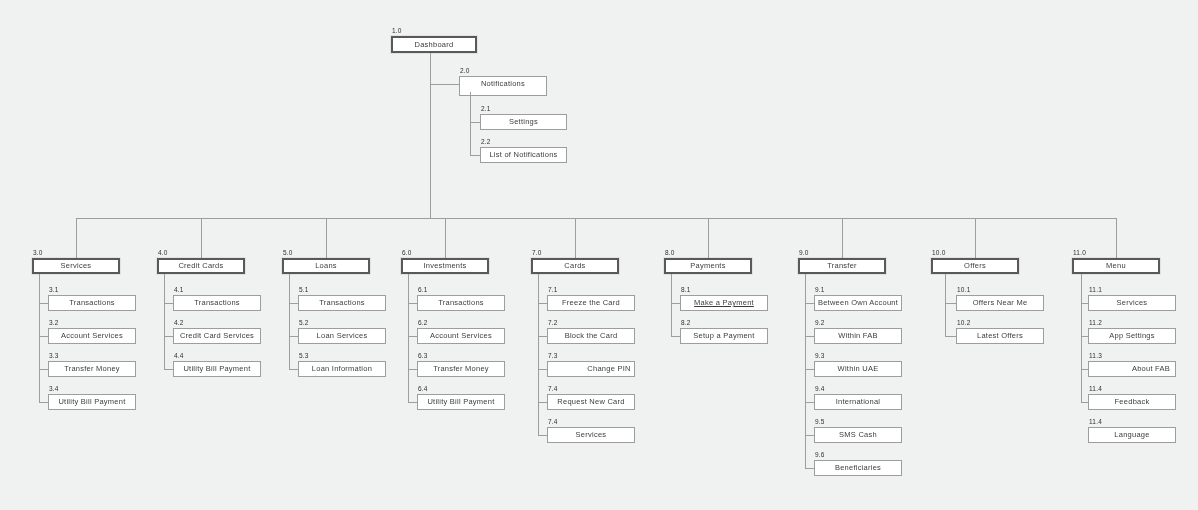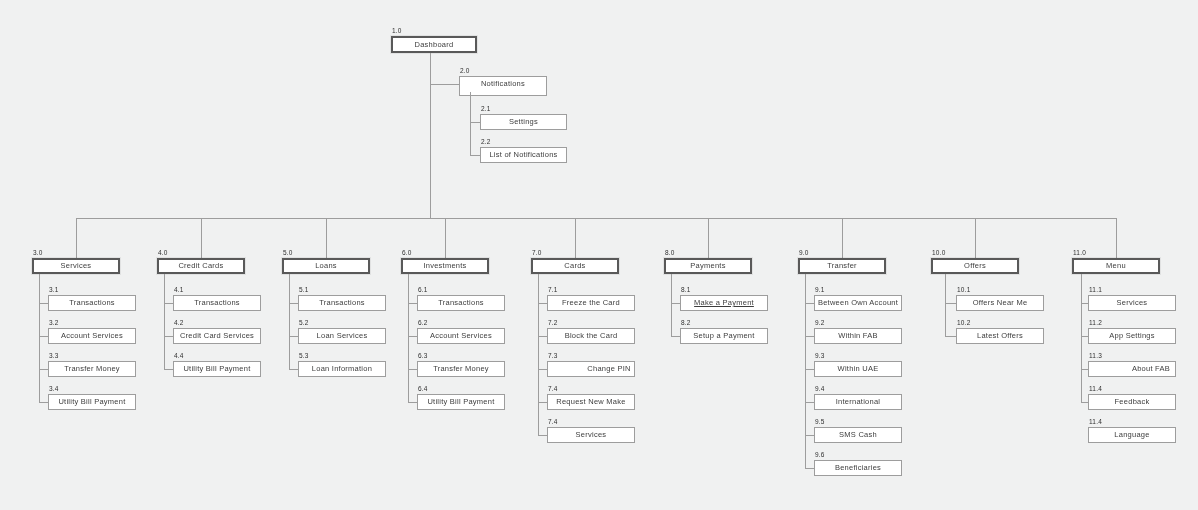--- a/index.html
+++ b/index.html
@@ -127,21 +127,21 @@
     <div class="numlbl" style="left: 548px; top: 286px;">7.1</div>
     <div class="node child" style="left: 547px; top: 295px; width: 88px; height: 16px; line-height: 14px;">Freeze the Card</div>
     <div class="ln" style="left: 538px; top: 336px; width: 9px; height: 1px;"></div>
     <div class="numlbl" style="left: 548px; top: 319px;">7.2</div>
     <div class="node child" style="left: 547px; top: 328px; width: 88px; height: 16px; line-height: 14px;">Block the Card</div>
     <div class="ln" style="left: 538px; top: 369px; width: 9px; height: 1px;"></div>
     <div class="numlbl" style="left: 548px; top: 352px;">7.3</div>
     <div class="node child" style="left: 547px; top: 361px; width: 88px; height: 16px; line-height: 14px; padding-left: 36px;">Change PIN</div>
     <div class="ln" style="left: 538px; top: 402px; width: 9px; height: 1px;"></div>
     <div class="numlbl" style="left: 548px; top: 385px;">7.4</div>
-    <div class="node child" style="left: 547px; top: 394px; width: 88px; height: 16px; line-height: 14px;">Request New Make</div>
+    <div class="node child" style="left: 547px; top: 394px; width: 88px; height: 16px; line-height: 14px;">Request New Card</div>
     <div class="ln" style="left: 538px; top: 435px; width: 9px; height: 1px;"></div>
     <div class="numlbl" style="left: 548px; top: 418px;">7.4</div>
     <div class="node child" style="left: 547px; top: 427px; width: 88px; height: 16px; line-height: 14px;">Services</div>
     <div class="ln" style="left: 538px; top: 274px; width: 1px; height: 161px;"></div>
     <div class="ln" style="left: 708px; top: 218px; width: 1px; height: 40px;"></div>
     <div class="numlbl" style="left: 665px; top: 249px;">8.0</div>
     <div class="node main" style="left: 664px; top: 258px; width: 88px; height: 16px; line-height: 12px;">Payments</div>
     <div class="ln" style="left: 671px; top: 303px; width: 9px; height: 1px;"></div>
     <div class="numlbl" style="left: 681px; top: 286px;">8.1</div>
     <div class="node child" style="left: 680px; top: 295px; width: 88px; height: 16px; line-height: 14px; text-decoration: underline;">Make a Payment</div>

